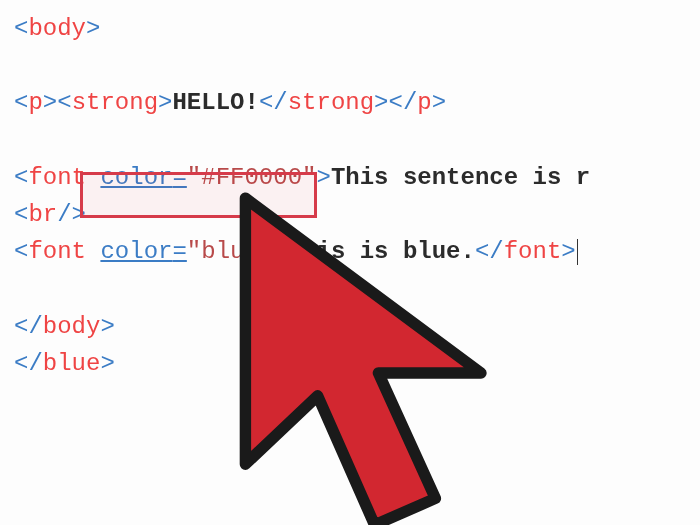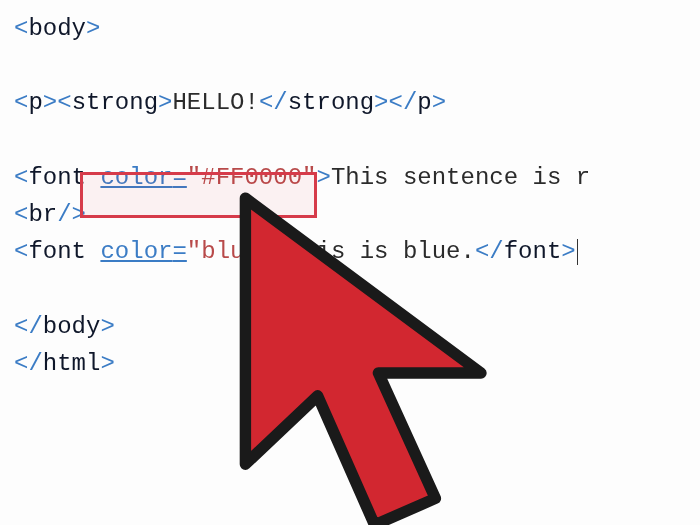--- a/index.html
+++ b/index.html
@@ -10,25 +10,25 @@
       font-family: "Menlo", "Consolas", "Courier New", monospace;
       font-size: 24px;
       line-height: 1.55;
       padding: 10px 14px;
       overflow: hidden;
       position: relative;
       color: #333;
       white-space: nowrap;
     }
     .line { display: block; }
-    .tag-name { color: #0f172a; text-align: right; }
+    .tag-name { color: #ef4444; text-align: right; }
     .attr-name { color: #3b7cc5; text-decoration: underline; }
     .attr-value { color: #b84a4a; }
     .bracket { color: #3b7cc5; }
-    .text { color: #2b2b2b; }
+    .text { color: #2b2b2b; font-weight: bold; }
     .highlight-box {
       position: absolute;
       border: 3px solid #d63b4a;
       background: rgba(214,59,74,0.06);
       pointer-events: none;
     }
     .cursor-arrow {
       position: absolute;
       pointer-events: none;
     }
@@ -68,20 +68,20 @@
   <span class="bracket">&lt;</span><span class="tag-name">font</span><span> </span><span class="attr-name">color</span><span class="attr-name">=</span><span class="attr-value">"blue"</span><span class="bracket">&gt;</span><span class="text">This is blue.</span><span class="bracket">&lt;/</span><span class="tag-name">font</span><span class="bracket">&gt;</span><span class="caret"></span>
 </div>
 
 <div class="line">&nbsp;</div>
 
 <div class="line">
   <span class="bracket">&lt;/</span><span class="tag-name">body</span><span class="bracket">&gt;</span>
 </div>
 
 <div class="line">
-  <span class="bracket">&lt;/</span><span class="tag-name">html</span><span class="bracket">&gt;</span>
+  <span class="bracket">&lt;/</span><span class="tag-name">blue</span><span class="bracket">&gt;</span>
 </div>
 
 <div class="highlight-box" id="hl" style="left: 80px; top: 172px; width: 237px; height: 46px;"></div>
 
 <svg class="cursor-arrow" id="arrow" viewBox="0 0 100 100" style="left: 215px; top: 183px; width: 380px; height: 380px;">
   <path d="M 8 4 L 8 74 L 27 56 L 42 90 L 58 83 L 43 50 L 70 50 Z" fill="#d22730" stroke="#1a1a1a" stroke-width="3" stroke-linejoin="round"></path>
 </svg>
 
 </body></html>

